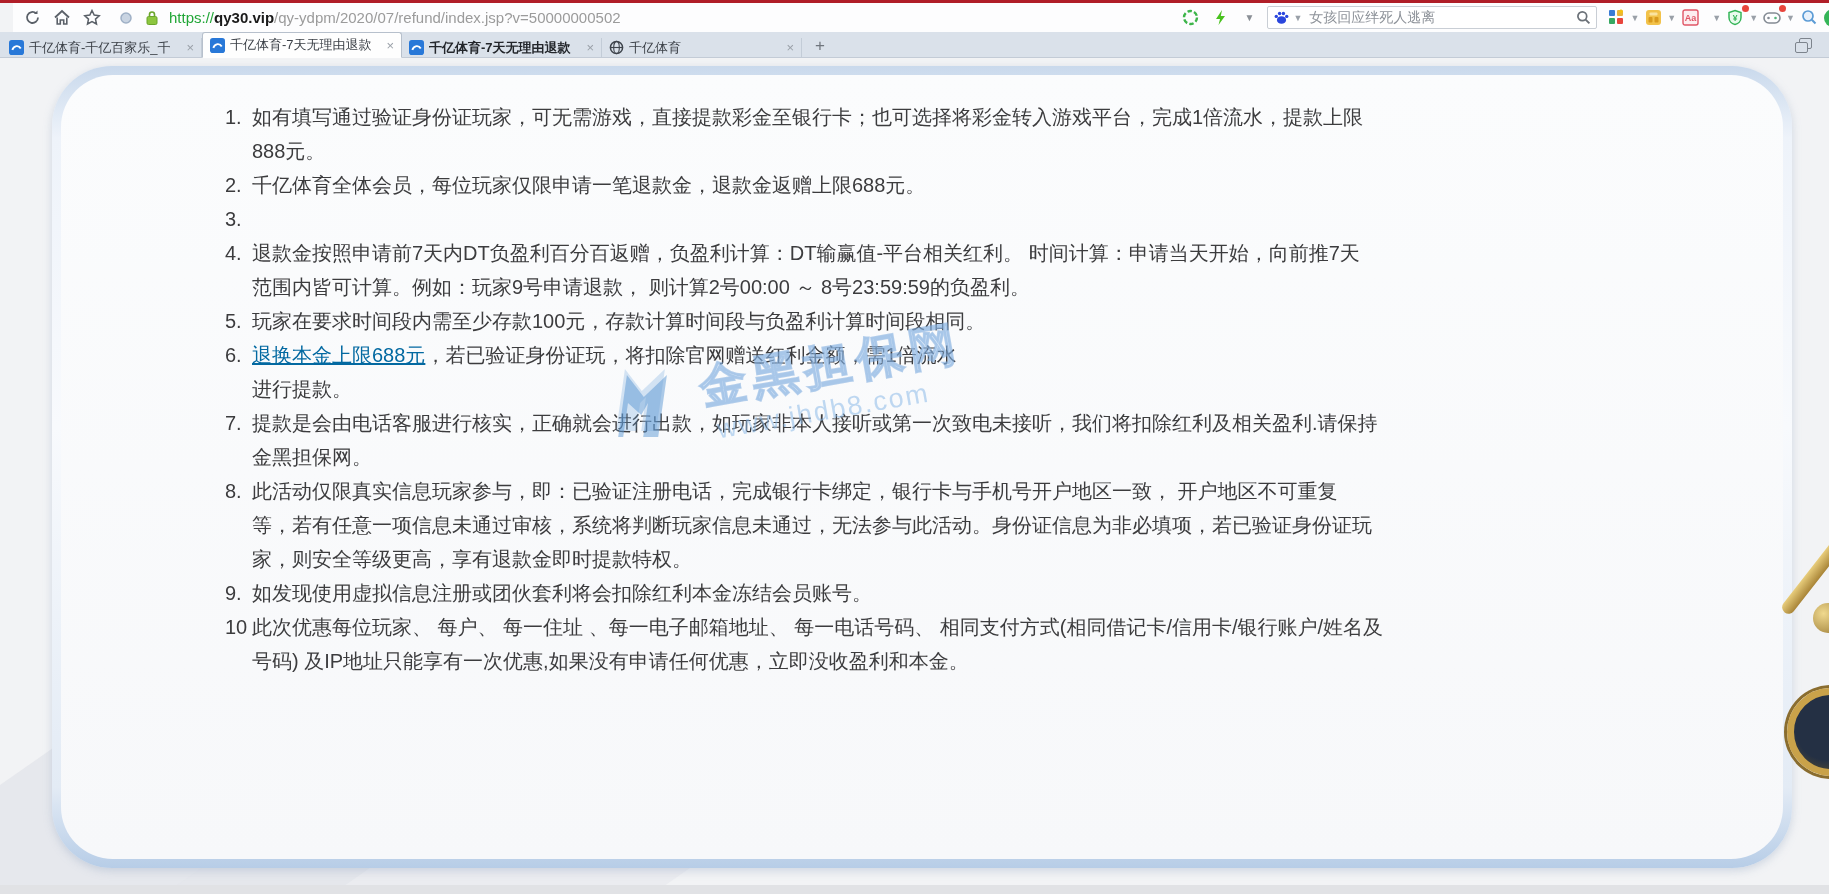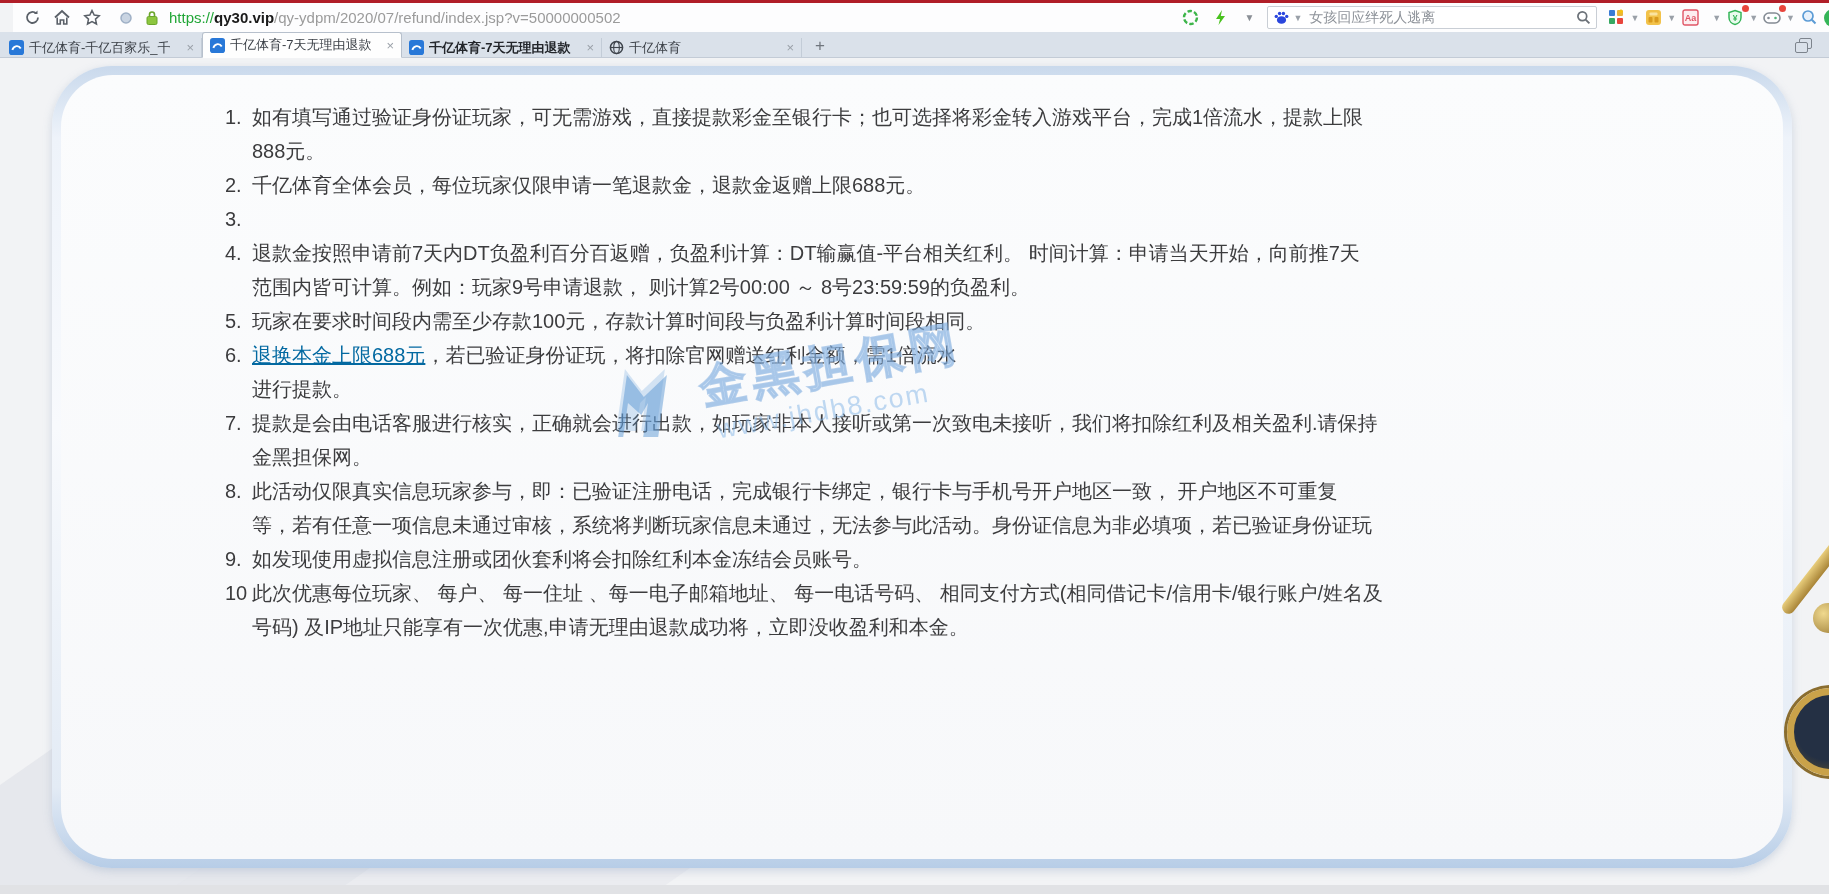--- a/index.html
+++ b/index.html
@@ -297,32 +297,33 @@
       <div class="rule-line">
         <span class="rule-num">8.</span>
         <span>此活动仅限真实信息玩家参与，即：已验证注册电话，完成银行卡绑定，银行卡与手机号开户地区一致， 开户地区不可重复</span>
       </div>
       <div class="rule-line">
         <span class="rule-num"></span>
         <span>等，若有任意一项信息未通过审核，系统将判断玩家信息未通过，无法参与此活动。身份证信息为非必填项，若已验证身份证玩</span>
       </div>
       <div class="rule-line">
         <span class="rule-num"></span>
+        <span>家，则安全等级更高，享有退款金即时提款特权。</span>
       </div>
       <div class="rule-line">
         <span class="rule-num">9.</span>
         <span>如发现使用虚拟信息注册或团伙套利将会扣除红利本金冻结会员账号。</span>
       </div>
       <div class="rule-line">
         <span class="rule-num">10</span>
         <span>此次优惠每位玩家、 每户、 每一住址 、每一电子邮箱地址、 每一电话号码、 相同支付方式(相同借记卡/信用卡/银行账户/姓名及</span>
       </div>
       <div class="rule-line">
         <span class="rule-num"></span>
-        <span>号码) 及IP地址只能享有一次优惠,申请无理由退款成功将，立即没收盈利和本金。</span>
+        <span>号码) 及IP地址只能享有一次优惠,如果没有申请任何优惠，立即没收盈利和本金。</span>
       </div>
     </div>
 
   <div class="wm wm-logo">
     <svg width="96" height="92" viewBox="0 0 96 92">
       <path d="M8 84 V22 l20 22 20-22 v62 h-15 V50 l-5 6 V84z" fill="rgba(110,165,220,0.28)" transform="translate(8,-6) skewX(-8)"></path>
       <path d="M8 84 V22 l20 22 20-22 v62 h-15 V50 L28 62 13 50 v34z" fill="rgba(92,152,212,0.5)" transform="skewX(-8) translate(10,0)"></path>
     </svg>
   </div>
   <div class="wm wm-brand">金黑担保网</div>

